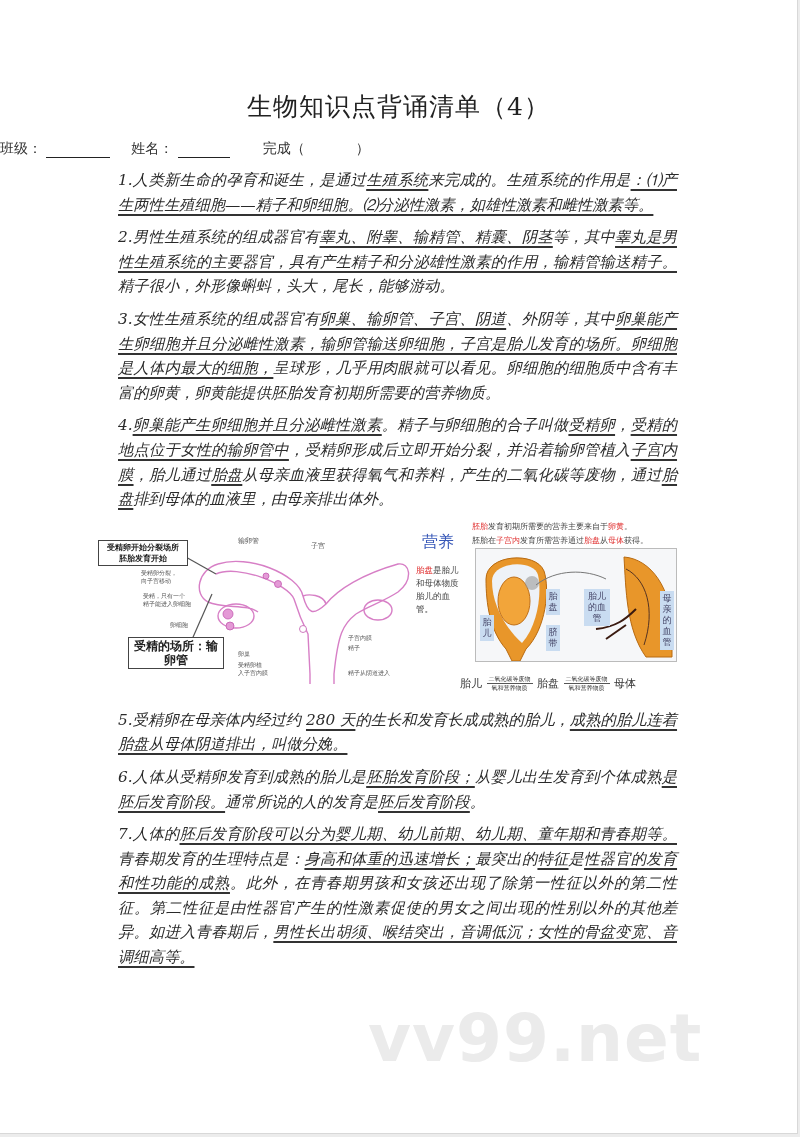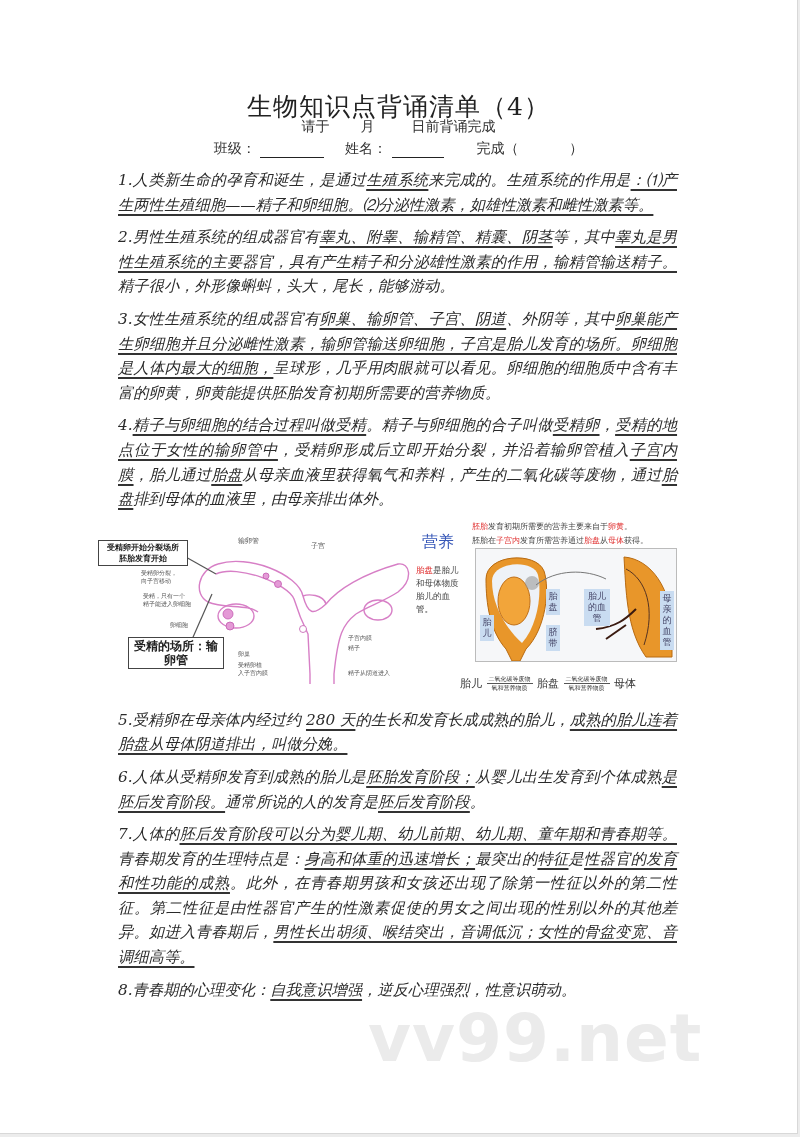--- a/index.html
+++ b/index.html
@@ -4,21 +4,21 @@
 <style>
   html, body { margin:0; padding:0; }
   body { width:800px; height:1137px; background:#ececec; position:relative; overflow:hidden;
          font-family:"DejaVu Serif","Liberation Serif",serif; color:#222; }
   .page { position:absolute; left:0; top:0; width:797px; height:1133px; background:#fff;
           border-right:1px solid #d8d8d8; border-bottom:1px solid #d8d8d8; }
   .title { position:absolute; top:70px; left:0; width:100%; text-align:center; font-size:25px;
            letter-spacing:1px; color:#222;margin-top:20px; }
   .sub { position:absolute; top:118px; left:0; width:100%; text-align:center; font-size:14px; color:#333; }
   .sub span { display:inline-block; }
-  .meta { position:absolute; top:140px; left:0; width:100%; text-align:center; font-size:14px; color:#333; }
+  .meta { position:absolute; top:140px; left:0; width:100%; font-size:14px; color:#333; }
   .blank { display:inline-block; border-bottom:1.5px solid #222; vertical-align:bottom; height:14px; }
   .body { position:absolute; left:110px; top:160px; width:575px; font-size:15.3px; line-height:24.6px; color:#2a2a2a; }
   .body p { margin:8px; text-align:justify;font-style:italic; }
   .u { text-decoration:underline; text-decoration-thickness:1.6px; text-underline-offset:4px; text-decoration-color:#333; }
   .figs { position:relative; height:180px; margin:8px 0 6px -12px; width:600px; }
   .fig1 { position:absolute; left:0; top:14px; width:318px; height:150px; }
   .fig2 { position:absolute; left:322px; top:0; width:285px; height:175px; }
   .fig-label-box { position:absolute; border:1.5px solid #444; background:#fff; font-size:8px; line-height:11px;
                    text-align:center; color:#222; font-family:"DejaVu Sans",sans-serif; font-weight:bold; padding:1px 3px; }
   .tiny { position:absolute; font-size:6px; color:#555; font-family:"DejaVu Sans",sans-serif; line-height:8px; white-space:nowrap; }
@@ -33,45 +33,38 @@
   .frac { display:inline-block; vertical-align:middle; text-align:center; font-size:6px; line-height:8px; margin:0 1px; }
   .frac .top { border-bottom:1px solid #555; padding:0 2px; }
 </style>
 </head>
 <body>
 
 <div class="page">
 
   <div class="title">生物知识点背诵清单（4）</div>
 
-  <div class="sub">
-    <span>请于</span>
-    <span style="width:22px"></span>
-    <span>月</span>
-    <span style="width:28px"></span>
-    <span>日前背诵完成</span>
-  </div>
 
   <div class="meta">
     <span>班级：</span>
     <span class="blank" style="width:64px"></span>
     <span style="display:inline-block;width:12px"></span>
     <span>姓名：</span>
     <span class="blank" style="width:52px"></span>
     <span style="display:inline-block;width:24px"></span>
     <span>完成（</span>
     <span style="display:inline-block;width:42px"></span>
     <span>）</span>
   </div>
 
   <div class="body">
     <p><span>1.人类新生命的孕育和诞生，是通过</span><span class="u">生殖系统</span><span>来完成的。生殖系统的作用是</span><span class="u">：⑴产生两性生殖细胞——精子和卵细胞。⑵分泌性激素，如雄性激素和雌性激素等。</span></p>
     <p><span>2.男性生殖系统的组成器官有</span><span class="u">睾丸、附睾、输精管、精囊、阴茎</span><span>等，其中</span><span class="u">睾丸是男性生殖系统的主要器官，具有产生精子和分泌雄性激素的作用，输精管输送精子。</span><span>精子很小，外形像蝌蚪，头大，尾长，能够游动。</span></p>
     <p><span>3.女性生殖系统的组成器官有</span><span class="u">卵巢、输卵管、子宫、阴道</span><span>、外阴等，其中</span><span class="u">卵巢能产生卵细胞并且分泌雌性激素，输卵管输送卵细胞，子宫是胎儿发育的场所。卵细胞是人体内最大的细胞，</span><span>呈球形，几乎用肉眼就可以看见。卵细胞的细胞质中含有丰富的卵黄，卵黄能提供胚胎发育初期所需要的营养物质。</span></p>
-    <p><span>4.</span><span class="u">精子与卵细胞的结合过程叫做受精</span><span>。精子与卵细胞的合子叫做</span><span class="u">受精卵</span><span>，</span><span class="u">受精的地点位于女性的输卵管中</span><span>，受精卵形成后立即开始分裂，并沿着输卵管植入</span><span class="u">子宫内膜</span><span>，胎儿通过</span><span class="u">胎盘</span><span>从母亲血液里获得氧气和养料，产生的二氧化碳等废物，通过</span><span class="u">胎盘</span><span>排到母体的血液里，由母亲排出体外。</span></p>
+    <p><span>4.</span><span class="u">卵巢能产生卵细胞并且分泌雌性激素</span><span>。精子与卵细胞的合子叫做</span><span class="u">受精卵</span><span>，</span><span class="u">受精的地点位于女性的输卵管中</span><span>，受精卵形成后立即开始分裂，并沿着输卵管植入</span><span class="u">子宫内膜</span><span>，胎儿通过</span><span class="u">胎盘</span><span>从母亲血液里获得氧气和养料，产生的二氧化碳等废物，通过</span><span class="u">胎盘</span><span>排到母体的血液里，由母亲排出体外。</span></p>
 
     <div class="figs">
 
       <div class="fig1">
         <svg width="318" height="150" viewBox="0 0 318 150">
           <g fill="none" stroke="#d77fc6" stroke-width="1.4">
             <path d="M120 30 C150 20 200 40 205 62 C210 80 215 82 228 70 C240 55 265 40 300 30 C312 28 316 45 300 58 C285 68 270 72 258 80"></path>
             <path d="M118 40 C140 30 190 50 196 65 C200 78 205 90 210 100 L212 140"></path>
             <path d="M258 80 C245 90 240 100 236 140"></path>
             <path d="M205 62 C210 60 225 60 228 70"></path>
@@ -152,17 +145,16 @@
             <div>氧和营养物质</div>
           </span>
           <span>母体</span>
         </div>
       </div>
     </div>
 
     <p><span>5.受精卵在母亲体内经过约 </span><span class="u">280 天</span><span>的生长和发育长成成熟的胎儿，</span><span class="u">成熟的胎儿连着胎盘从母体阴道排出，叫做分娩。</span></p>
     <p><span>6.人体从受精卵发育到成熟的胎儿是</span><span class="u">胚胎发育阶段；</span><span>从婴儿出生发育到个体成熟</span><span class="u">是胚后发育阶段。</span><span>通常所说的人的发育是</span><span class="u">胚后发育阶段</span><span>。</span></p>
     <p><span>7.人体的</span><span class="u">胚后发育阶段可以分为婴儿期、幼儿前期、幼儿期、童年期和青春期等。</span><span>青春期发育的生理特点是：</span><span class="u">身高和体重的迅速增长；</span><span>最突出的</span><span class="u">特征</span><span>是</span><span class="u">性器官的发育和性功能的成熟</span><span>。此外，在青春期男孩和女孩还出现了除第一性征以外的第二性征。第二性征是由性器官产生的性激素促使的男女之间出现的性别以外的其他差异。如进入青春期后，</span><span class="u">男性长出胡须、喉结突出，音调低沉；女性的骨盆变宽、音调细高等。</span></p>
-    <p><span>8.青春期的心理变化：</span><span class="u">自我意识增强</span><span>，逆反心理强烈，性意识萌动。</span></p>
   </div>
 
   <div class="watermark">vv99.net</div>
 </div>
 
 </body></html>

